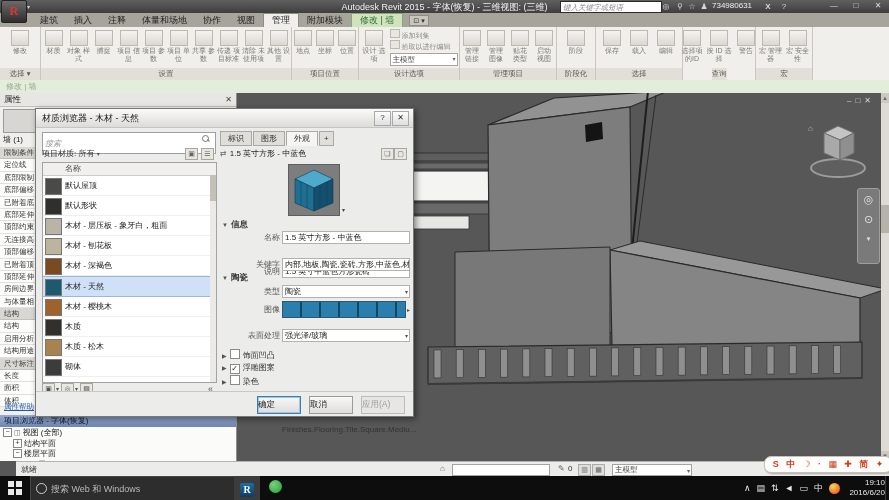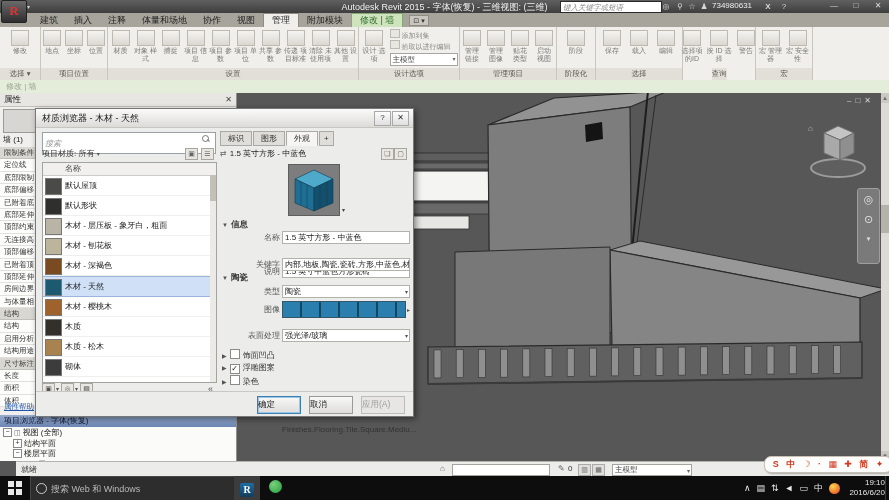--- a/index.html
+++ b/index.html
@@ -179,81 +179,81 @@
 <div id="ribbon" class="abs">
     <div class="panel" style="width: 40px;">
       <div class="pbtns">
         <div class="rbtn">
           <div class="ricon"></div>
           <div class="rlbl">修改</div>
         </div>
       </div>
       <div class="plabel">选择 ▾</div>
     </div>
+    <div class="panel" style="width: 250px;">
+      <div class="pbtns">
+        <div class="rbtn">
+          <div class="ricon"></div>
+          <div class="rlbl">材质</div>
+        </div>
+        <div class="rbtn">
+          <div class="ricon"></div>
+          <div class="rlbl">对象 样式</div>
+        </div>
+        <div class="rbtn">
+          <div class="ricon"></div>
+          <div class="rlbl">捕捉</div>
+        </div>
+        <div class="rbtn">
+          <div class="ricon"></div>
+          <div class="rlbl">项目 信息</div>
+        </div>
+        <div class="rbtn">
+          <div class="ricon"></div>
+          <div class="rlbl">项目 参数</div>
+        </div>
+        <div class="rbtn">
+          <div class="ricon"></div>
+          <div class="rlbl">项目 单位</div>
+        </div>
+        <div class="rbtn">
+          <div class="ricon"></div>
+          <div class="rlbl">共享 参数</div>
+        </div>
+        <div class="rbtn">
+          <div class="ricon"></div>
+          <div class="rlbl">传递 项目标准</div>
+        </div>
+        <div class="rbtn">
+          <div class="ricon"></div>
+          <div class="rlbl">清除 未使用项</div>
+        </div>
+        <div class="rbtn">
+          <div class="ricon"></div>
+          <div class="rlbl">其他 设置</div>
+        </div>
+      </div>
+      <div class="plabel">设置</div>
+    </div>
     <div class="panel" style="width: 66px;">
       <div class="pbtns">
         <div class="rbtn">
           <div class="ricon"></div>
           <div class="rlbl">地点</div>
         </div>
         <div class="rbtn">
           <div class="ricon"></div>
           <div class="rlbl">坐标</div>
         </div>
         <div class="rbtn">
           <div class="ricon"></div>
           <div class="rlbl">位置</div>
         </div>
       </div>
       <div class="plabel">项目位置</div>
-    </div>
-    <div class="panel" style="width: 250px;">
-      <div class="pbtns">
-        <div class="rbtn">
-          <div class="ricon"></div>
-          <div class="rlbl">材质</div>
-        </div>
-        <div class="rbtn">
-          <div class="ricon"></div>
-          <div class="rlbl">对象 样式</div>
-        </div>
-        <div class="rbtn">
-          <div class="ricon"></div>
-          <div class="rlbl">捕捉</div>
-        </div>
-        <div class="rbtn">
-          <div class="ricon"></div>
-          <div class="rlbl">项目 信息</div>
-        </div>
-        <div class="rbtn">
-          <div class="ricon"></div>
-          <div class="rlbl">项目 参数</div>
-        </div>
-        <div class="rbtn">
-          <div class="ricon"></div>
-          <div class="rlbl">项目 单位</div>
-        </div>
-        <div class="rbtn">
-          <div class="ricon"></div>
-          <div class="rlbl">共享 参数</div>
-        </div>
-        <div class="rbtn">
-          <div class="ricon"></div>
-          <div class="rlbl">传递 项目标准</div>
-        </div>
-        <div class="rbtn">
-          <div class="ricon"></div>
-          <div class="rlbl">清除 未使用项</div>
-        </div>
-        <div class="rbtn">
-          <div class="ricon"></div>
-          <div class="rlbl">其他 设置</div>
-        </div>
-      </div>
-      <div class="plabel">设置</div>
     </div>
     <div class="panel" style="width: 100px;">
       <div class="pbtns">
         <div class="rbtn">
           <div class="ricon"></div>
           <div class="rlbl">设计 选项</div>
         </div>
         <div class="dstack">
           <div class="dsrow"><span class="mini"></span>添加到集</div>
           <div class="dsrow"><span class="mini"></span>拾取以进行编辑</div>

